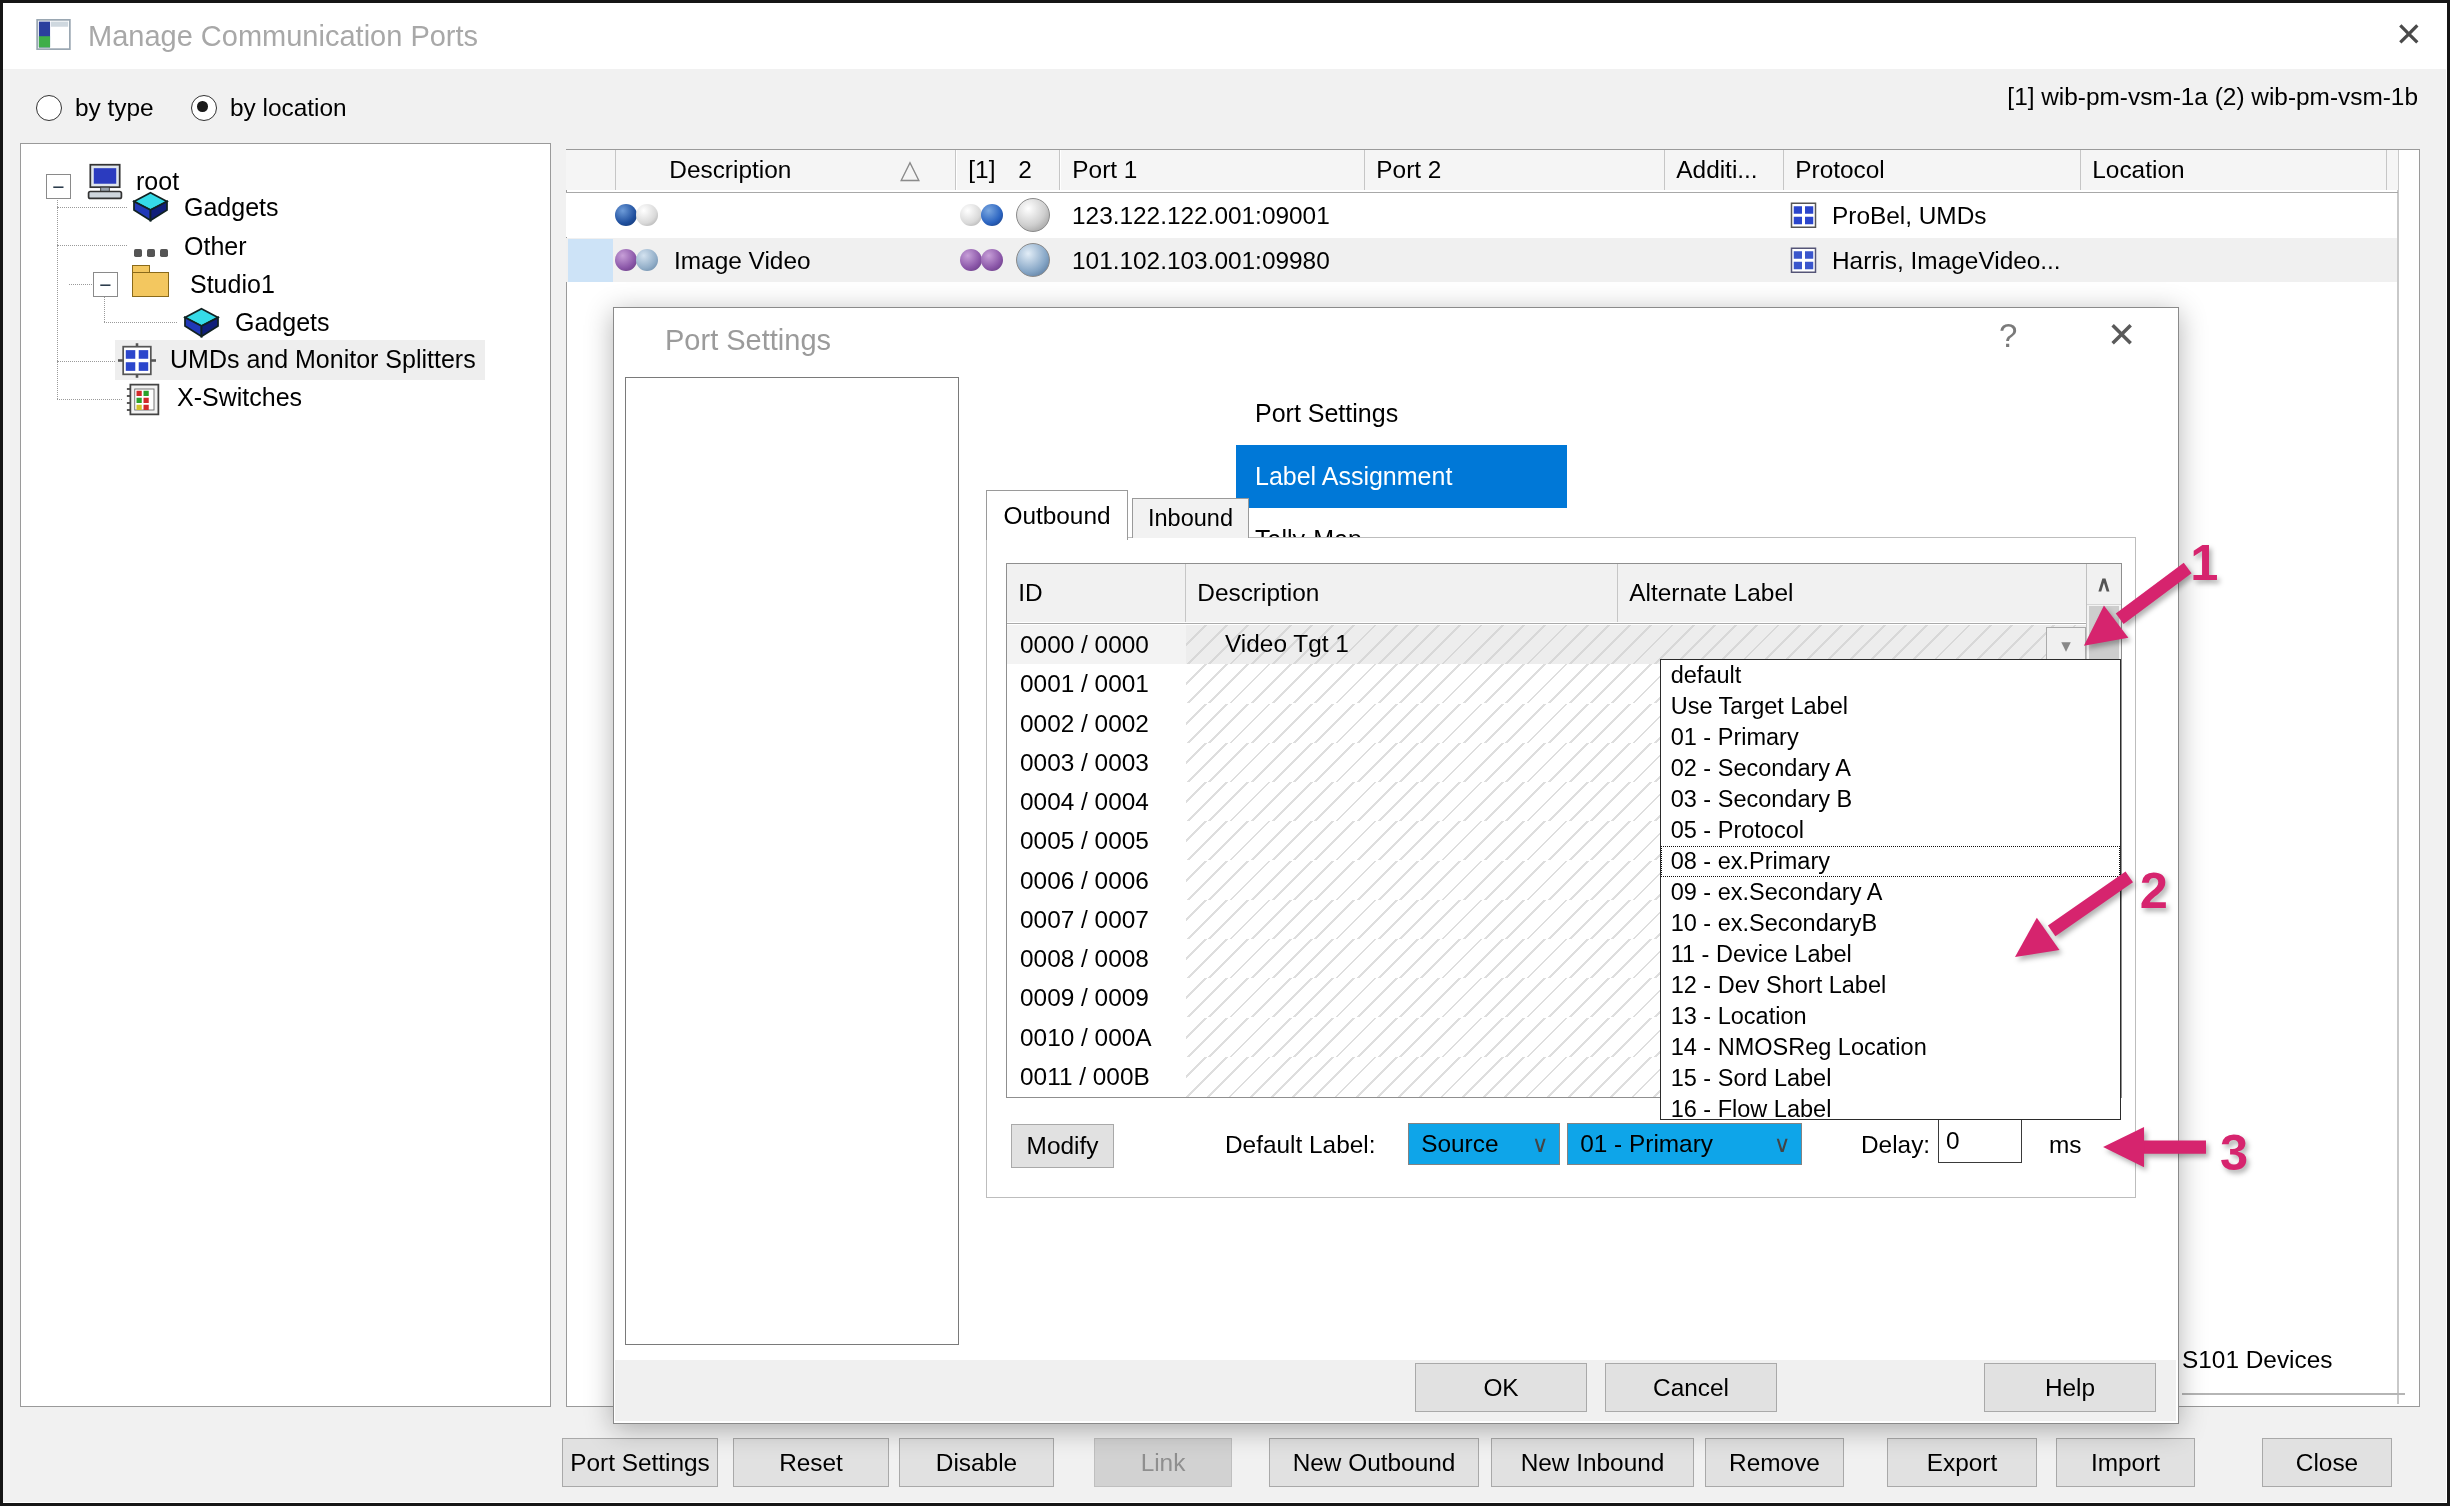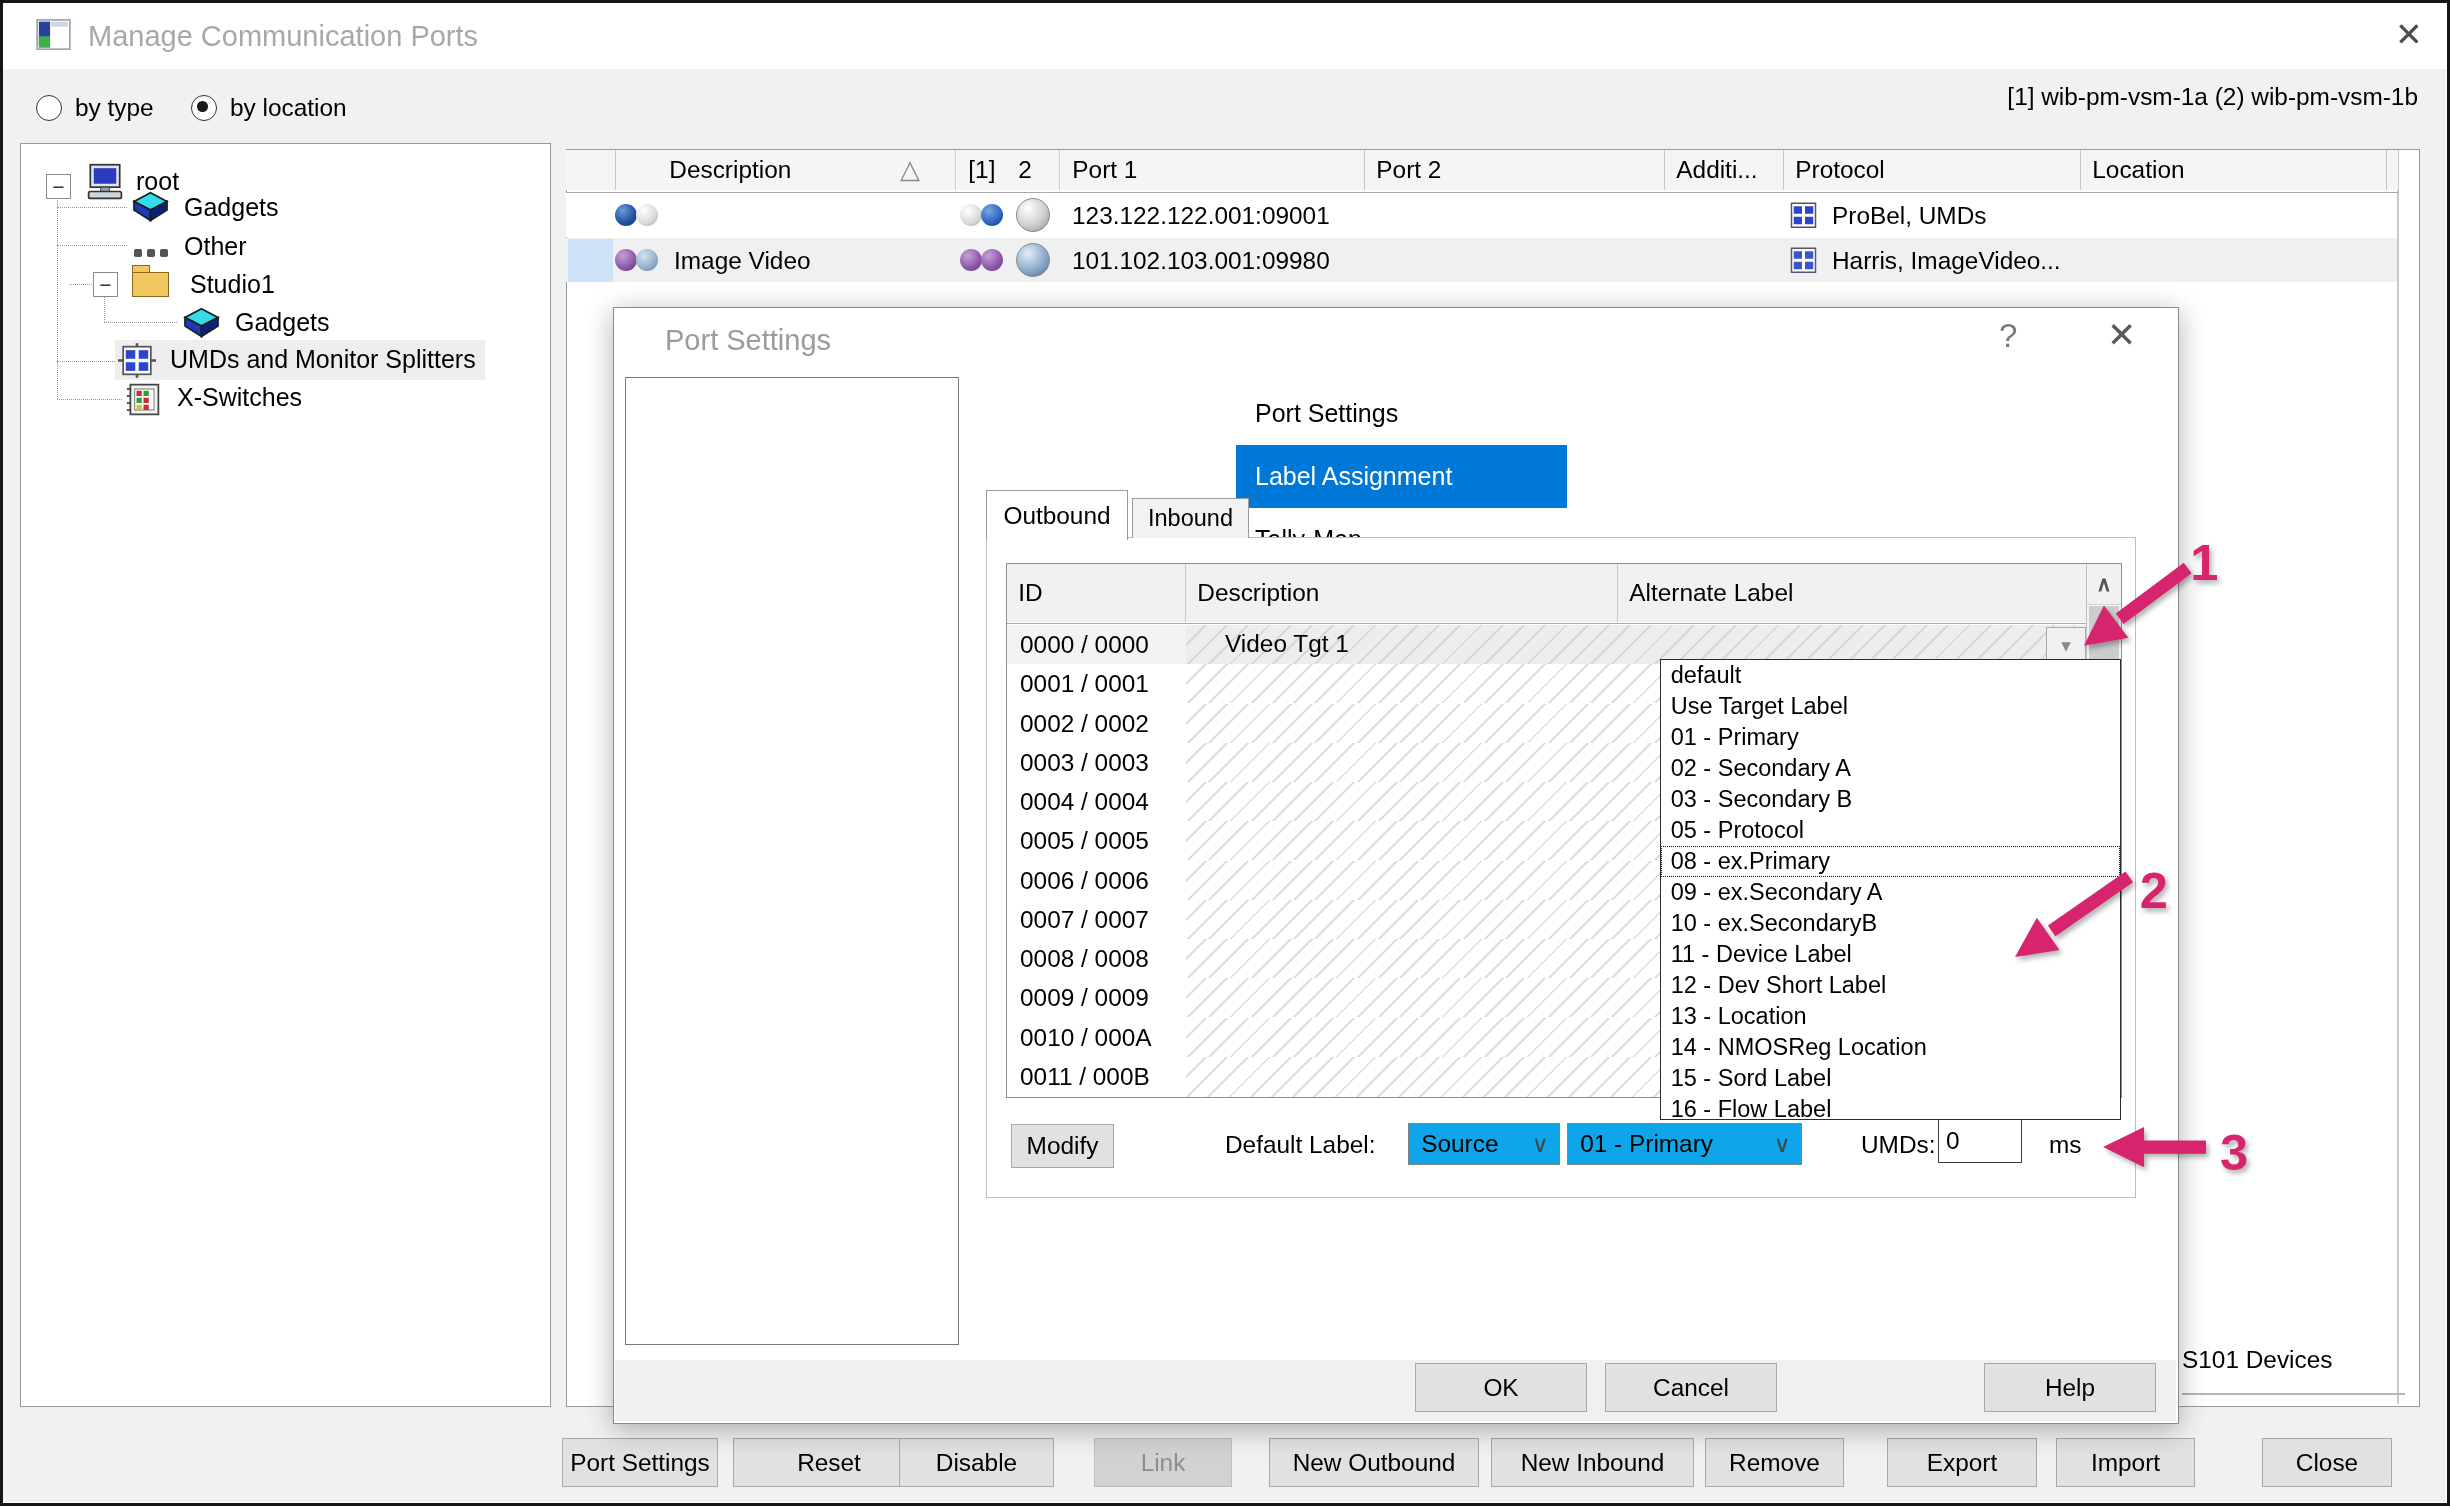--- a/index.html
+++ b/index.html
@@ -360,21 +360,21 @@
       </div>
     <div class="t" style="left:611px;top:823px;width:174px;text-align:left;">Default Label:</div>
     <div class="combo" style="left:794px;top:815px;width:152px;height:42px;">
       <span>Source</span>
       <span class="chev">∨</span>
     </div>
     <div class="combo" style="left:953px;top:815px;width:235px;height:42px;">
       <span>01 - Primary</span>
       <span class="chev">∨</span>
     </div>
-    <div class="t" style="left:1247px;top:823px;">UMDs:</div>
+    <div class="t" style="left:1247px;top:823px;">Delay:</div>
     <input style="position: absolute; left: 1324px; top: 810px; width: 84px; height: 45px; border: 1.7px solid rgb(58, 58, 58); font-family: &quot;Liberation Sans&quot;, sans-serif; font-size: 24.4px; padding: 0px 0px 0px 7px; box-sizing: border-box; background: rgb(255, 255, 255);" value="0">
     <div class="t" style="left:1435px;top:823px;">ms</div>
 
     <div class="abs" style="left:0.9px;top:1052px;width:1561px;height:61px;background:#f0f0f0;"></div>
     <div class="btn" style="left:801px;top:1055px;width:170px;height:47px;text-align:center;">
         <span>OK</span>
       </div>
     <div class="btn" style="left:991px;top:1055px;width:170px;height:47px;">
         <span>Cancel</span>
       </div>
@@ -427,21 +427,21 @@
         <span>15 - Sord Label</span>
       </div>
     <div class="ddi">
         <span>16 - Flow Label</span>
       </div>
   </div>
 
   <div class="btn" style="left:559px;top:1435px;width:154px;height:47px;">
       <span>Port Settings</span>
     </div>
-  <div class="btn" style="left:730px;top:1435px;width:154px;height:47px;padding-left:18px;">
+  <div class="btn" style="left:730px;top:1435px;width:154px;height:47px;">
       <span>Reset</span>
     </div>
   <div class="btn" style="left:896px;top:1435px;width:153px;height:47px;">
       <span>Disable</span>
     </div>
   <div class="btn disabled" style="left:1091px;top:1435px;width:136px;height:47px;">
       <span>Link</span>
     </div>
   <div class="btn" style="left:1266px;top:1435px;width:208px;height:47px;">
       <span>New Outbound</span>

